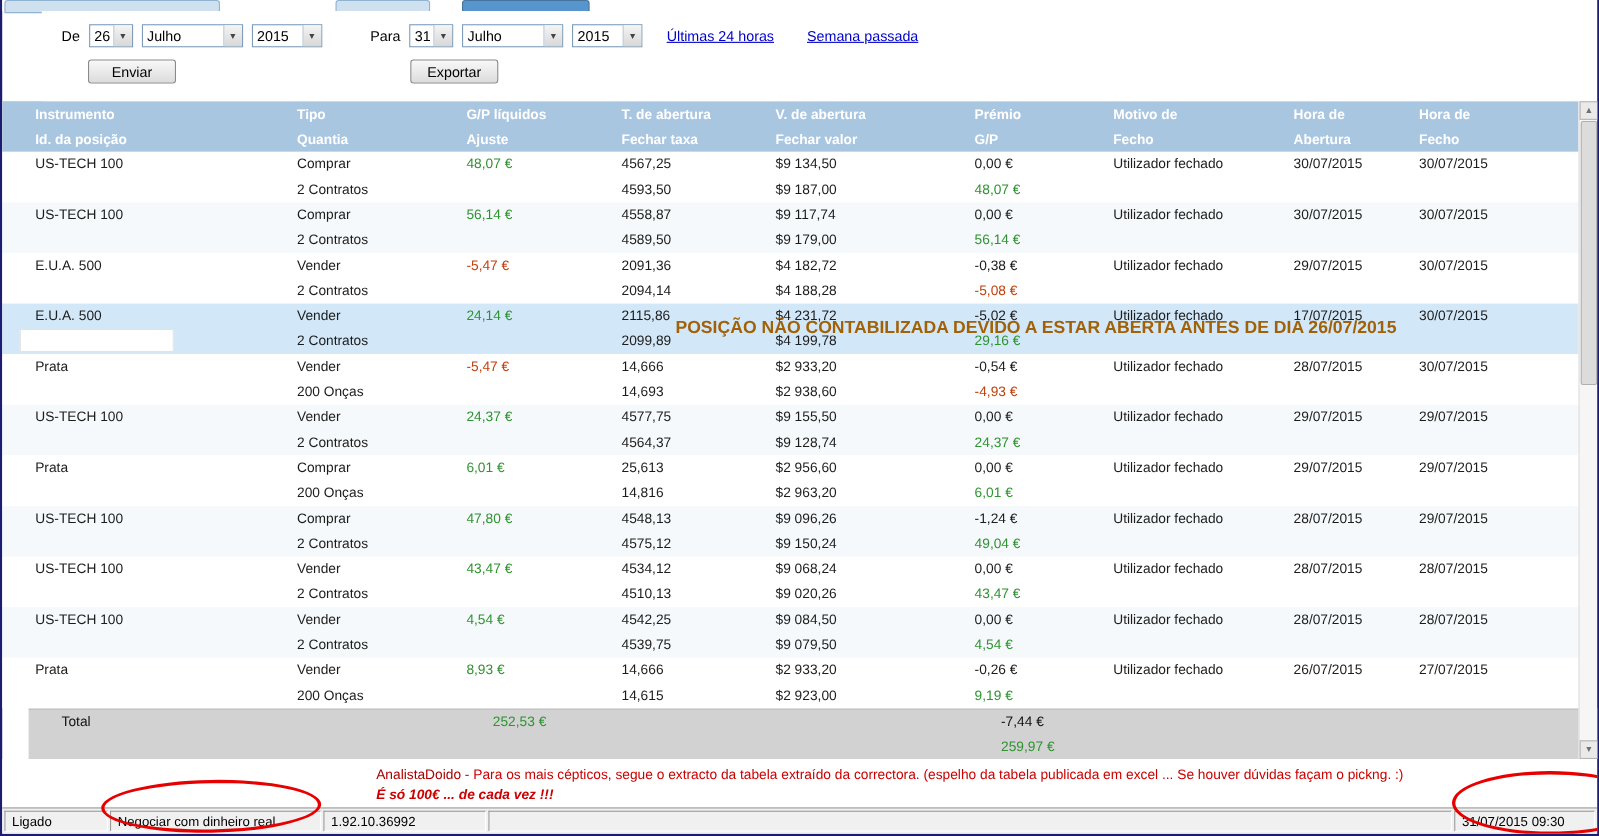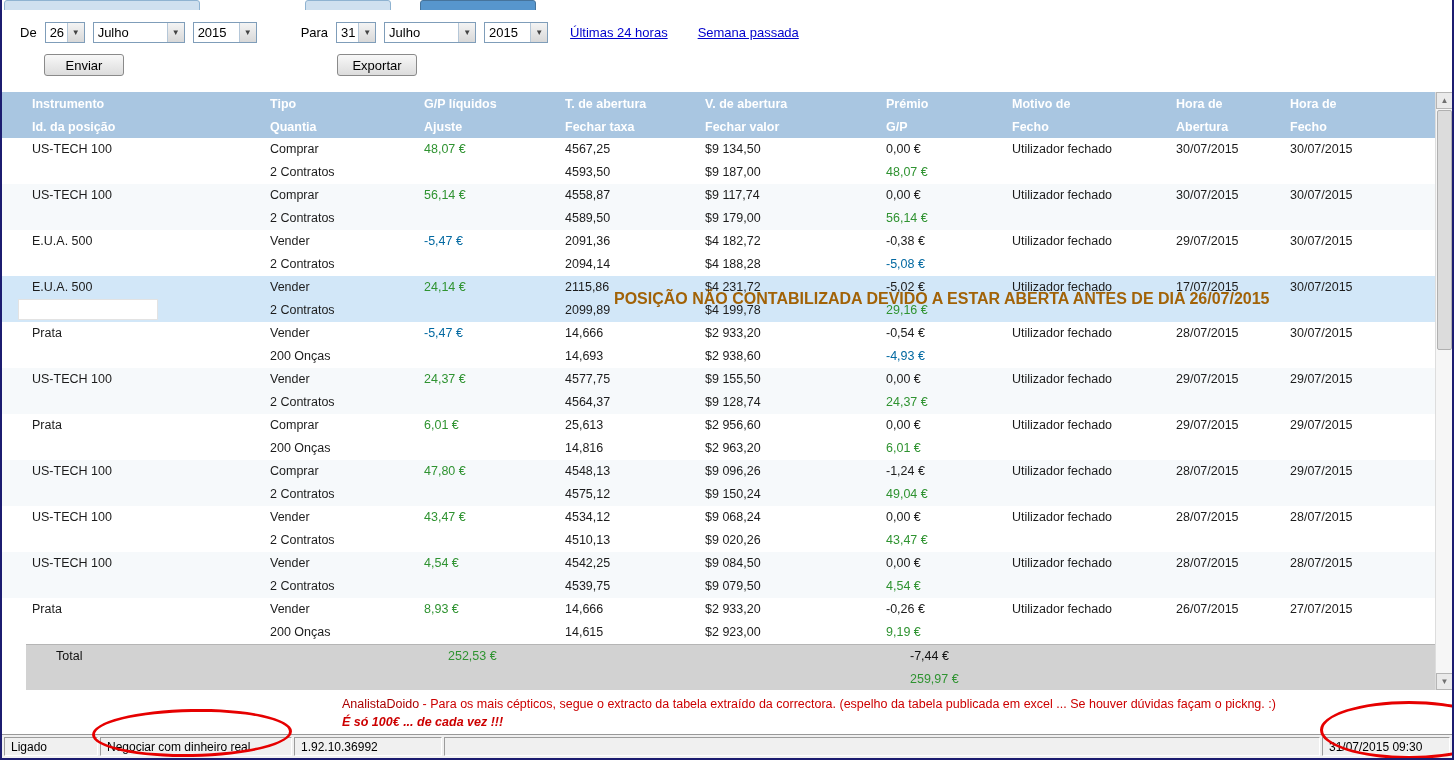--- a/index.html
+++ b/index.html
@@ -7,21 +7,21 @@
   .window { position: relative; width: 1454px; height: 760px; border: 2px solid #1c1c70; border-top: none; background: #fff; overflow: hidden; }
 
   
   .tabstrip { height: 10px; position: relative; background: #fff; }
   .tab { position: absolute; top: 0; height: 12px; background: #cfe0ef; border: 1px solid #8fb3d1; border-radius: 3px 3px 0 0; }
   .tab.t1 { left: 2px;   width: 196px; }
   .tab.t2 { left: 303px; width: 86px; }
   .tab.active { left: 418px; width: 116px; background: #5796cd; border-color: #46749c; }
 
   
-  .filterbar { height: 82px; position: relative; background: #fff; }
+  .filterbar { height: 82px; position: relative; background: #fff; margin-left: 36px; }
   .frow1 { position: absolute; top: 12px; left: 18px; display: flex; align-items: center; font-size: 13px; color:#000; }
   .flabel { margin-right: 8px; }
   .select { display: inline-flex; align-items: stretch; border: 1px solid #7f9db9; background: #fff; height: 21px; margin-right: 8px; cursor: default; }
   .select .val { padding: 2px 4px; font-size: 13px; line-height: 15px; flex: 1; white-space: nowrap; overflow: hidden; }
   .select .dd { width: 17px; background: linear-gradient(#f4f4f4,#d8d8d8); border-left: 1px solid #b5c7d8; color:#444; font-size: 8px; display:flex; align-items:center; justify-content:center; }
   .sel-day { width: 40px; } .sel-month { width: 92px; } .sel-year { width: 64px; }
   .para-label { margin-left: 36px; }
   .flink { color: #0000cc; text-decoration: underline; font-size: 13px; margin-left: 14px; cursor: pointer; white-space: nowrap; }
   .flink + .flink { margin-left: 30px; }
   .fbtn { position: absolute; top: 44px; width: 80px; height: 22px; font-size: 13px; font-family:"Liberation Sans",sans-serif; background: linear-gradient(#f8f8f8,#dcdcdc); border: 1px solid #8a8a8a; border-radius: 3px; cursor: pointer; }
@@ -29,21 +29,21 @@
 
   
   .grid { display: grid; grid-template-columns: 238px 154px 141px 140px 181px 126px 164px 114px 1fr; padding-left: 30px; width: 1433px; }
   .thead { background: #a9c6e1; color: #fff; font-weight: bold; height: 46px; font-size: 12.5px; }
   .thead .cell span { display: block; line-height: 22px; padding-top: 1px; white-space: nowrap; }
   .row { height: 46px; font-size: 12.5px; color: #1c1c1c; position: relative; background:#fff; }
   .row.odd { background: #f6f9fb; }
   .row.highlight { background: #d2e7f8; }
   .cell .l1, .cell .l2 { display: block; height: 23px; line-height: 23px; white-space: nowrap; }
   .pos { color: #2f9331; }
-  .neg { color: #0369a1; }
+  .neg { color: #c2410c; }
   .row-note { position: absolute; left: 612px; top: 14px; color: #a16207; font-weight: bold; font-size: 16px; white-space: nowrap; z-index: 3; }
   .redaction { position: absolute; left: 16px; top: 23px; width: 140px; height: 21px; background: #fff; border: 1px solid #e3e3e3; z-index: 2; }
   .total-row { height: 46px; background: #d2d2d2; font-size: 12.5px; color:#111; border-top: 1px solid #b5b5b5; margin-left: 24px; }
   .total-row .cell span { display:block; height: 23px; line-height: 23px; }
 
   
   .scrollbar { position: absolute; top: 92px; right: 0; width: 17px; height: 598px; background: #f6f6f6; border-left: 1px solid #ddd; z-index: 5; }
   .sb-btn { position: absolute; left: 0; width: 17px; height: 17px; background: #eaeaea; border: 1px solid #b5b5b5; color: #707070; font-size: 8px; text-align: center; line-height: 15px; cursor: pointer; }
   .sb-up { top: 0; } .sb-down { bottom: 0; }
   .sb-thumb { position: absolute; top: 18px; left: 1px; width: 15px; height: 240px; background: #dcdcdc; border: 1px solid #b0b0b0; border-radius: 2px; cursor: pointer; }

